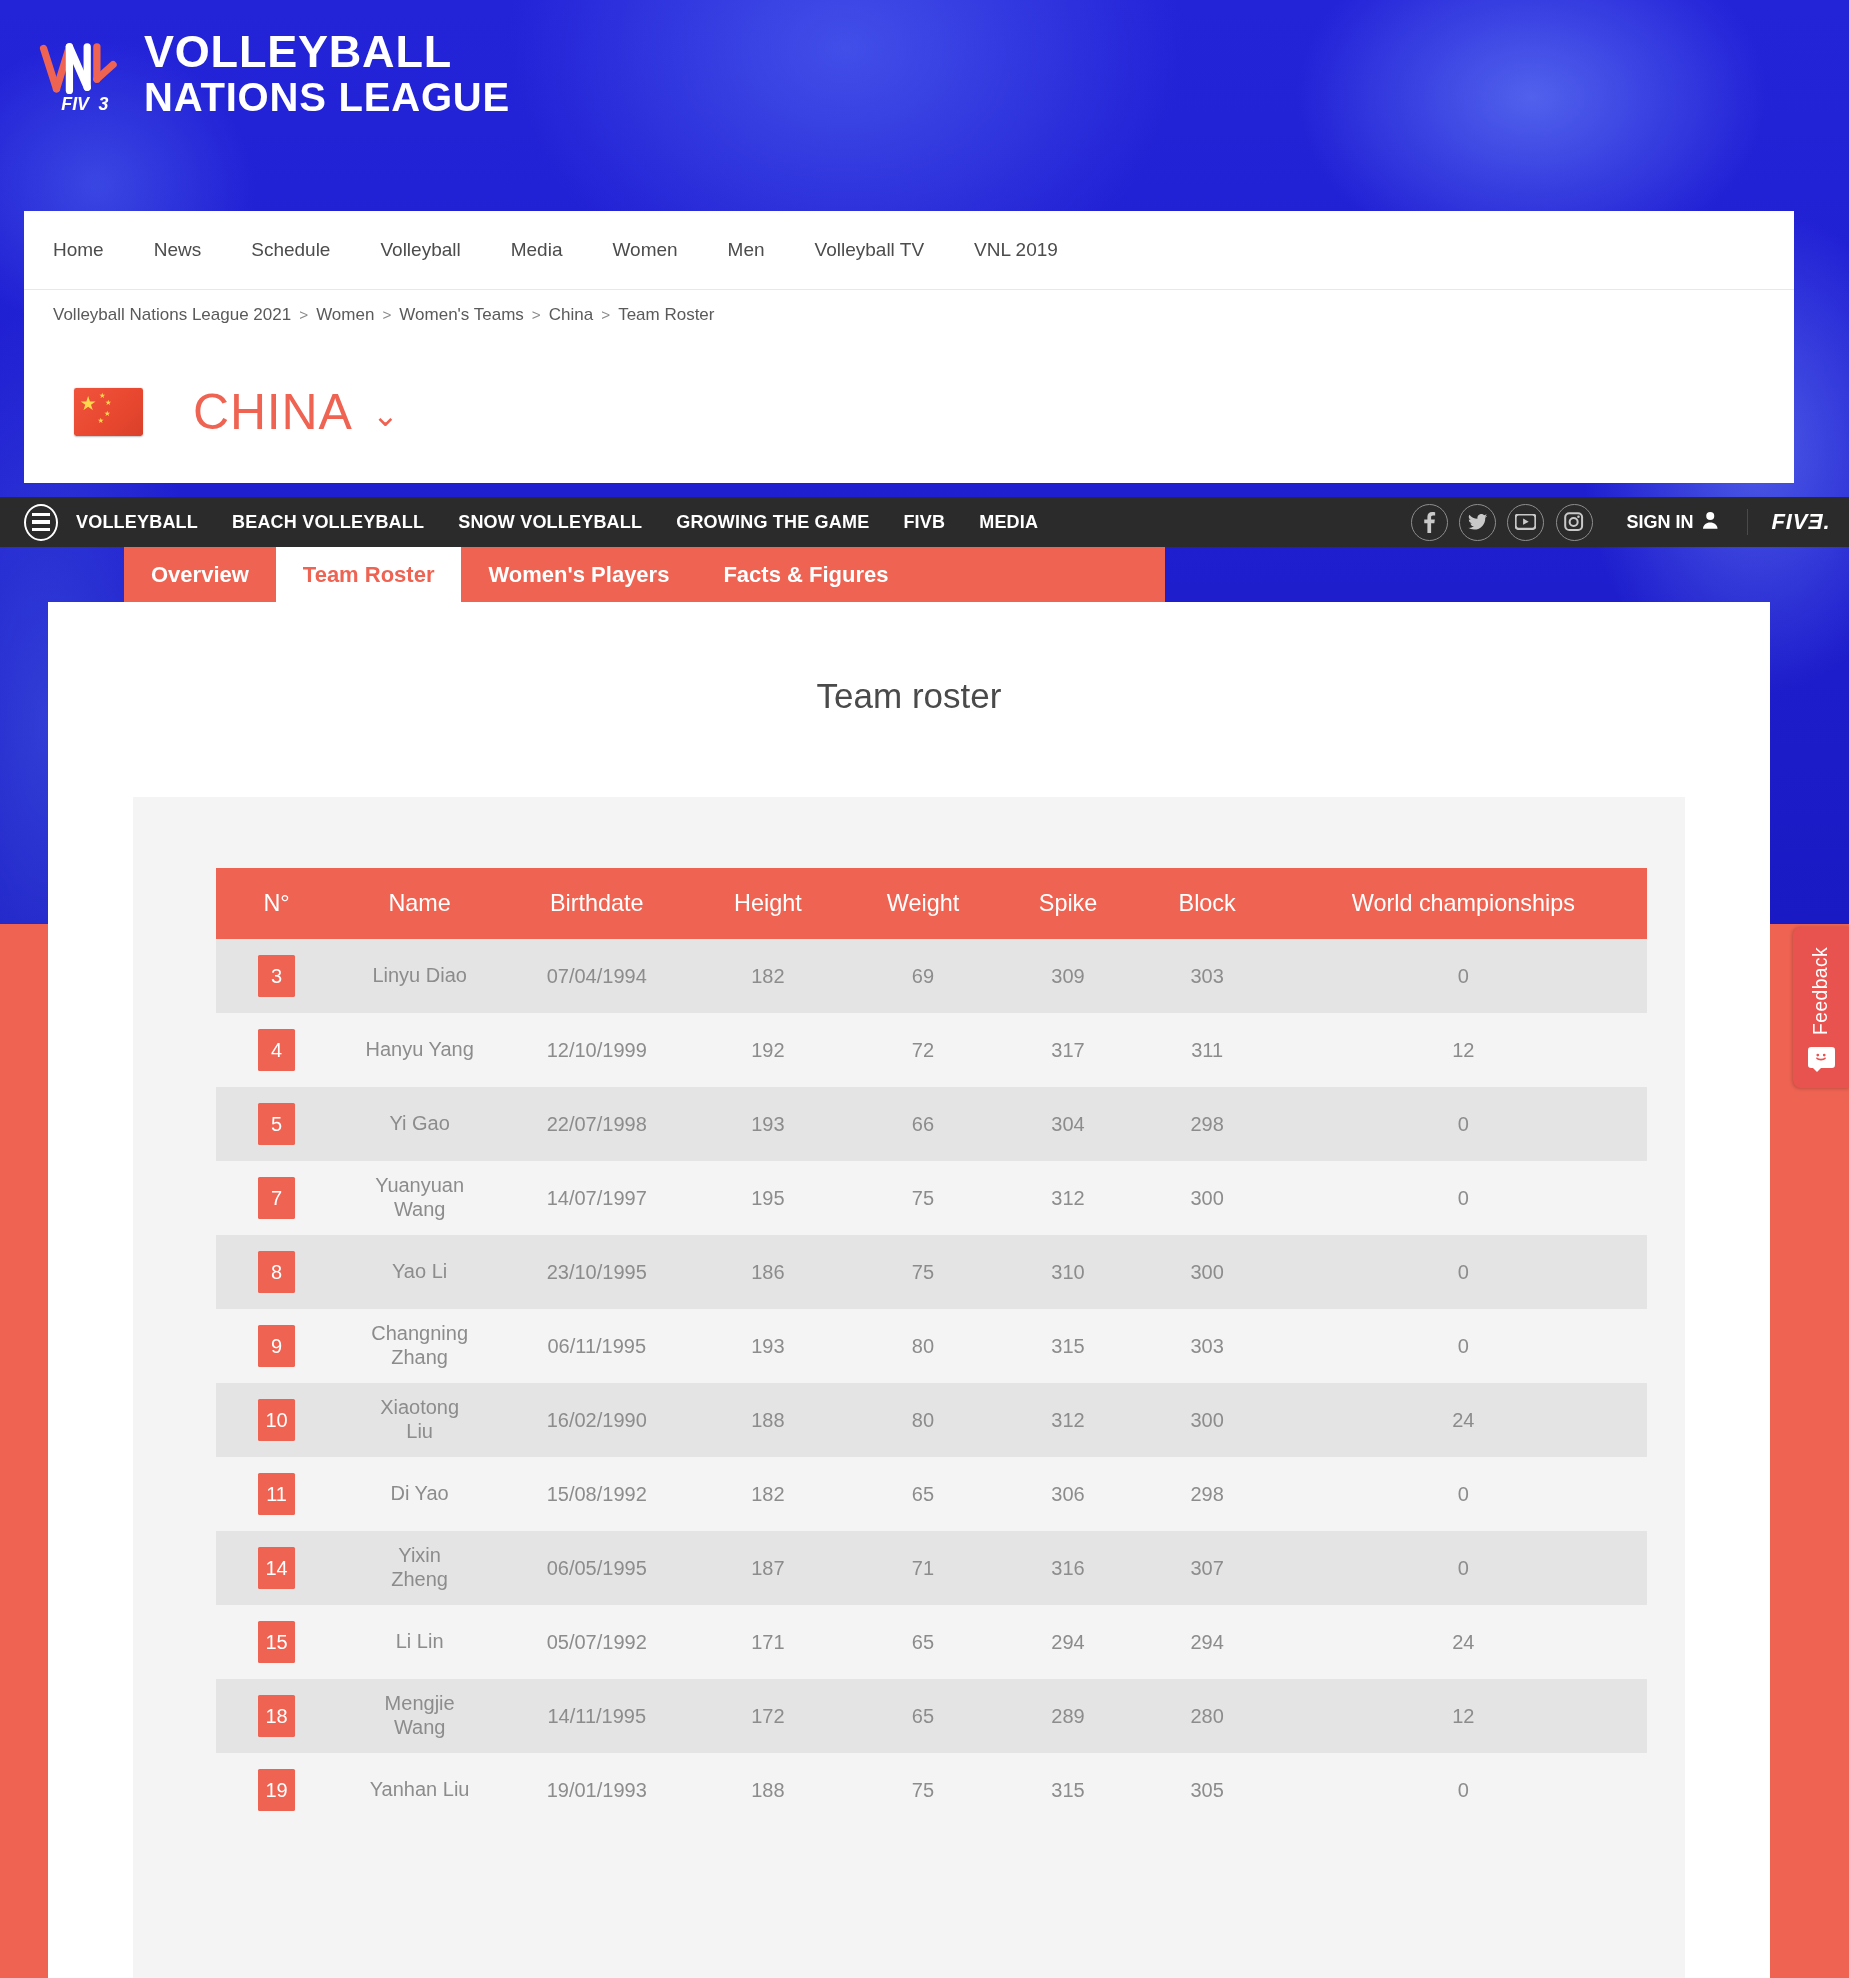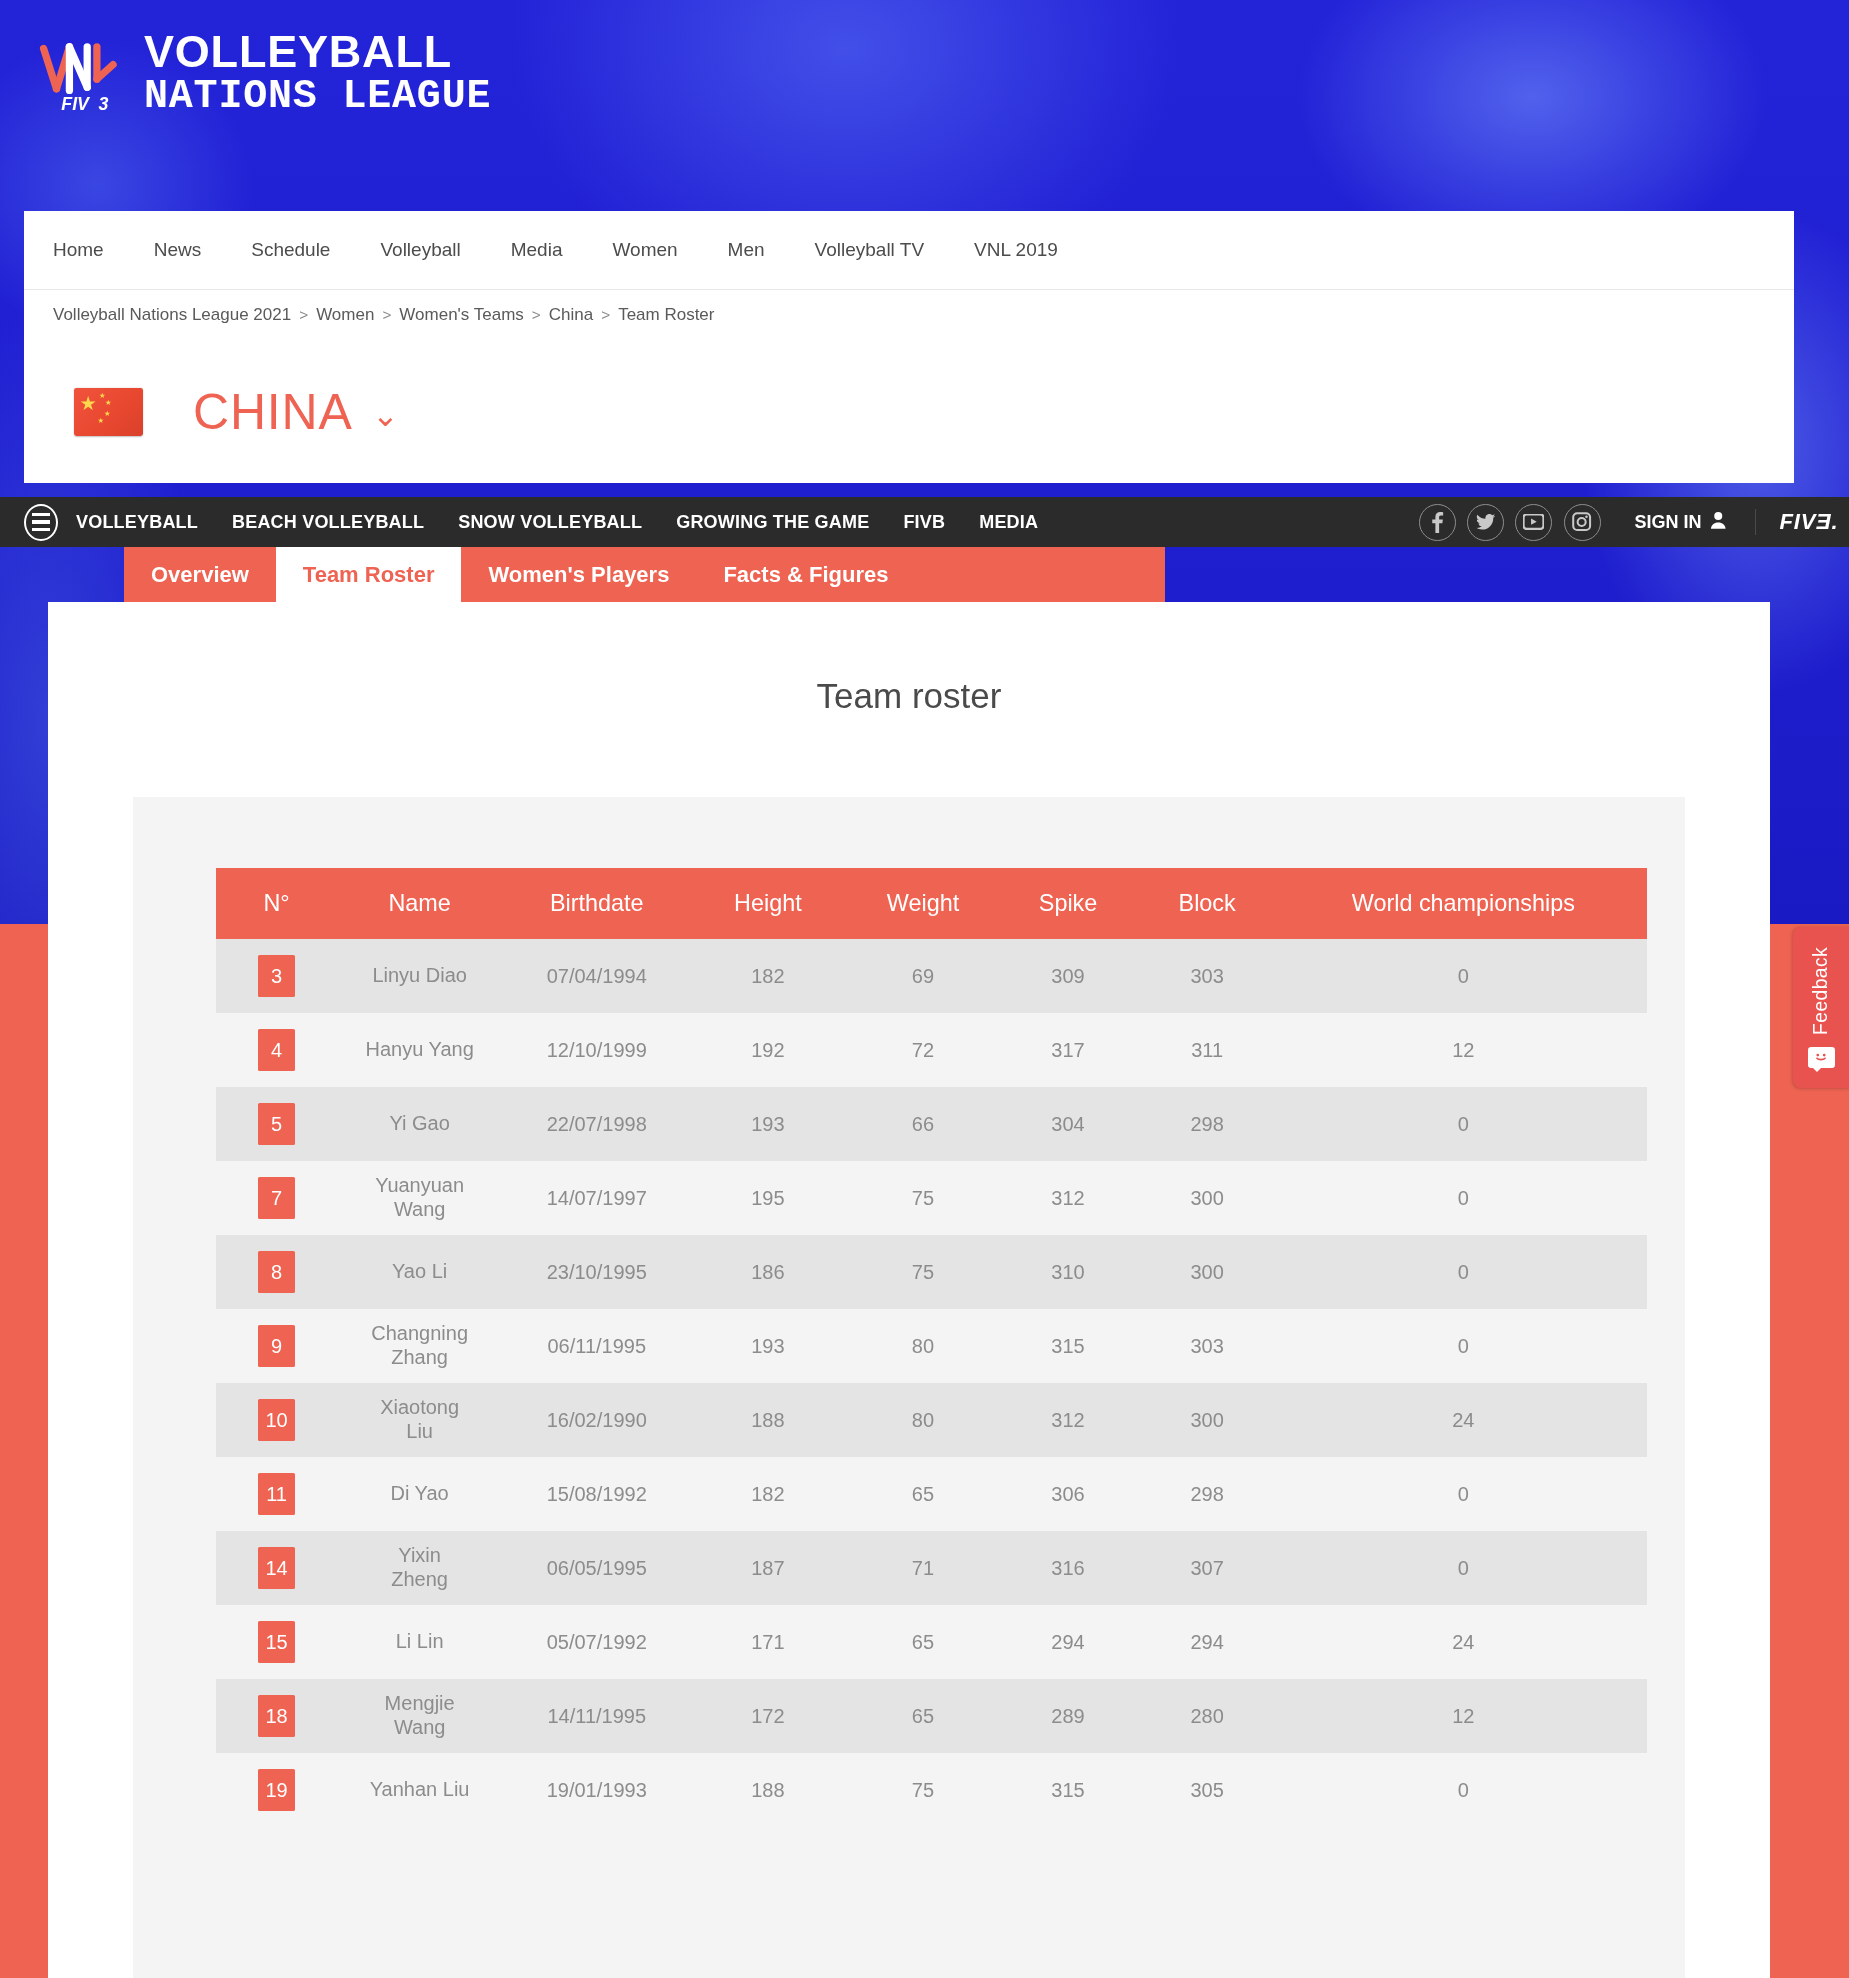--- a/index.html
+++ b/index.html
@@ -155,21 +155,21 @@
     font-size: 18px;
     font-weight: bold;
     text-decoration: none;
     margin-right: 34px;
     letter-spacing: 0.2px;
     white-space: nowrap;
   }
   .fivbbar .right {
     margin-left: auto;
     display: flex; align-items: center;
-    padding-right: 0;
+    padding-right: 8px;
   }
   .soc {
     width: 37px; height: 37px;
     border: 1.6px solid #8d8d8d;
     border-radius: 50%;
     color: #c9c9c9;
     display: flex; align-items: center; justify-content: center;
     font-size: 20px;
     margin-right: 11.3px;
     flex: none;
@@ -347,21 +347,21 @@
         <g stroke="#ee6352" stroke-width="9" fill="none" stroke-linecap="round">
           <path d="M84 22 L84 62"></path>
           <path d="M84 62 L104 44"></path>
         </g>
         <text x="40" y="100" fill="#ffffff" font-size="22" font-weight="bold" font-family="Liberation Sans, sans-serif" font-style="italic">FIV</text>
         <text x="86" y="100" fill="#ffffff" font-size="22" font-weight="bold" font-family="Liberation Sans, sans-serif" font-style="italic">3</text>
       </svg>
     </div>
     <div style="margin-left:18px;line-height:.95;">
       <div style="color:#ffffff;font-size:45px;font-weight:bold;letter-spacing:0.8px;">VOLLEYBALL</div>
-      <div style="color:#ffffff;font-size:40px;font-weight:bold;letter-spacing:0.8px;margin-top:4.8px;font-family:Liberation Mono, monospace;">NATIONS LEAGUE</div>
+      <div style="color:#ffffff;font-size:40px;font-weight:bold;letter-spacing:0.8px;margin-top:4.8px;">NATIONS LEAGUE</div>
     </div>
   </div>
 
   <div class="content-col">
 
     <div class="topcard">
 
       <nav class="mainnav">
         <a href="#">Home</a>
         <a href="#">News</a>

